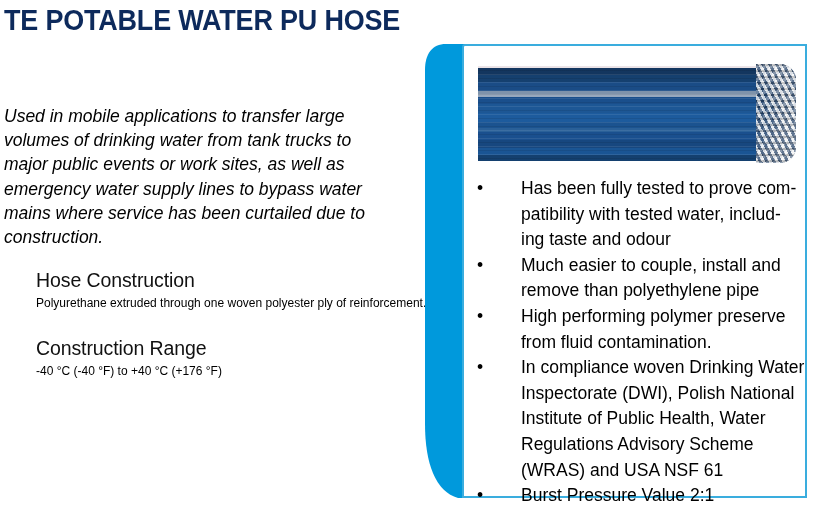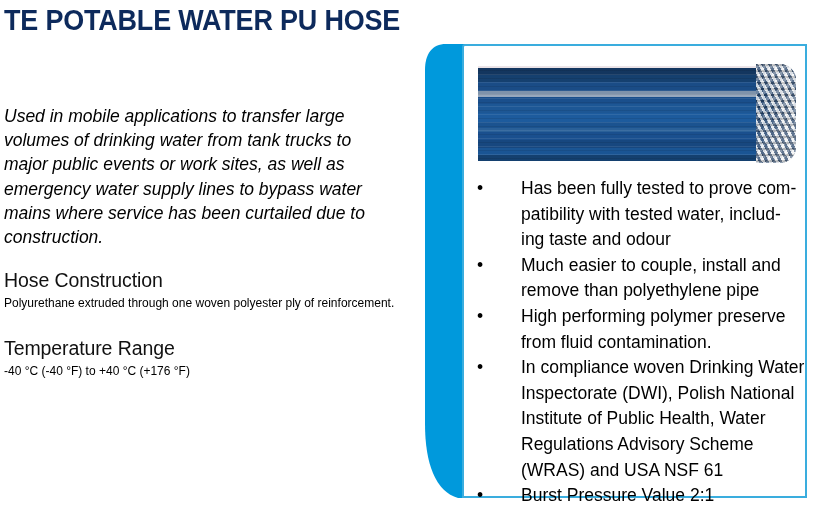--- a/index.html
+++ b/index.html
@@ -32,21 +32,21 @@
     left:4px; top:104px;
     width:400px;
   }
   .intro-text {
     font-style:italic;
     font-size:17.5px;
     line-height:24.2px;
     color:#000;
     width:383px;
   }
-  .section { margin-top:19px; }
+  .section { margin-top:19px;margin-left:32px; }
   .section-heading {
     font-size:19.5px;
     font-weight:400;
     line-height:24px;
     color:#111;
     letter-spacing:-0.1px;
   }
   .section-body {
     font-size:12px;
     line-height:21px;
@@ -189,21 +189,21 @@
 <div class="left-col">
 
   <p class="intro-text">Used in mobile applications to transfer large volumes of drinking water from tank trucks to major public events or work sites, as well as emergency water supply lines to bypass water mains where service has been curtailed due to construction.</p>
 
   <div class="section">
     <div class="section-heading">Hose Construction</div>
     <div class="section-body">Polyurethane extruded through one woven polyester ply of reinforcement.</div>
   </div>
 
   <div class="section temp">
-    <div class="section-heading">Temperature Range</div>
+    <div class="section-heading">Construction Range</div>
     <div class="section-body">-40 °C (-40 °F) to +40 °C (+176 °F)</div>
   </div>
 
 </div>
 
 <div class="right-wrap">
 
   <svg class="leaf" viewBox="0 0 60 454" preserveAspectRatio="none">
     <path d="M 60 0 L 22 0 C 8 0 1 10 1 26 L 1 380 C 1 420 12 448 34 454 L 60 454 Z" fill="#0099dc"></path>
   </svg>

